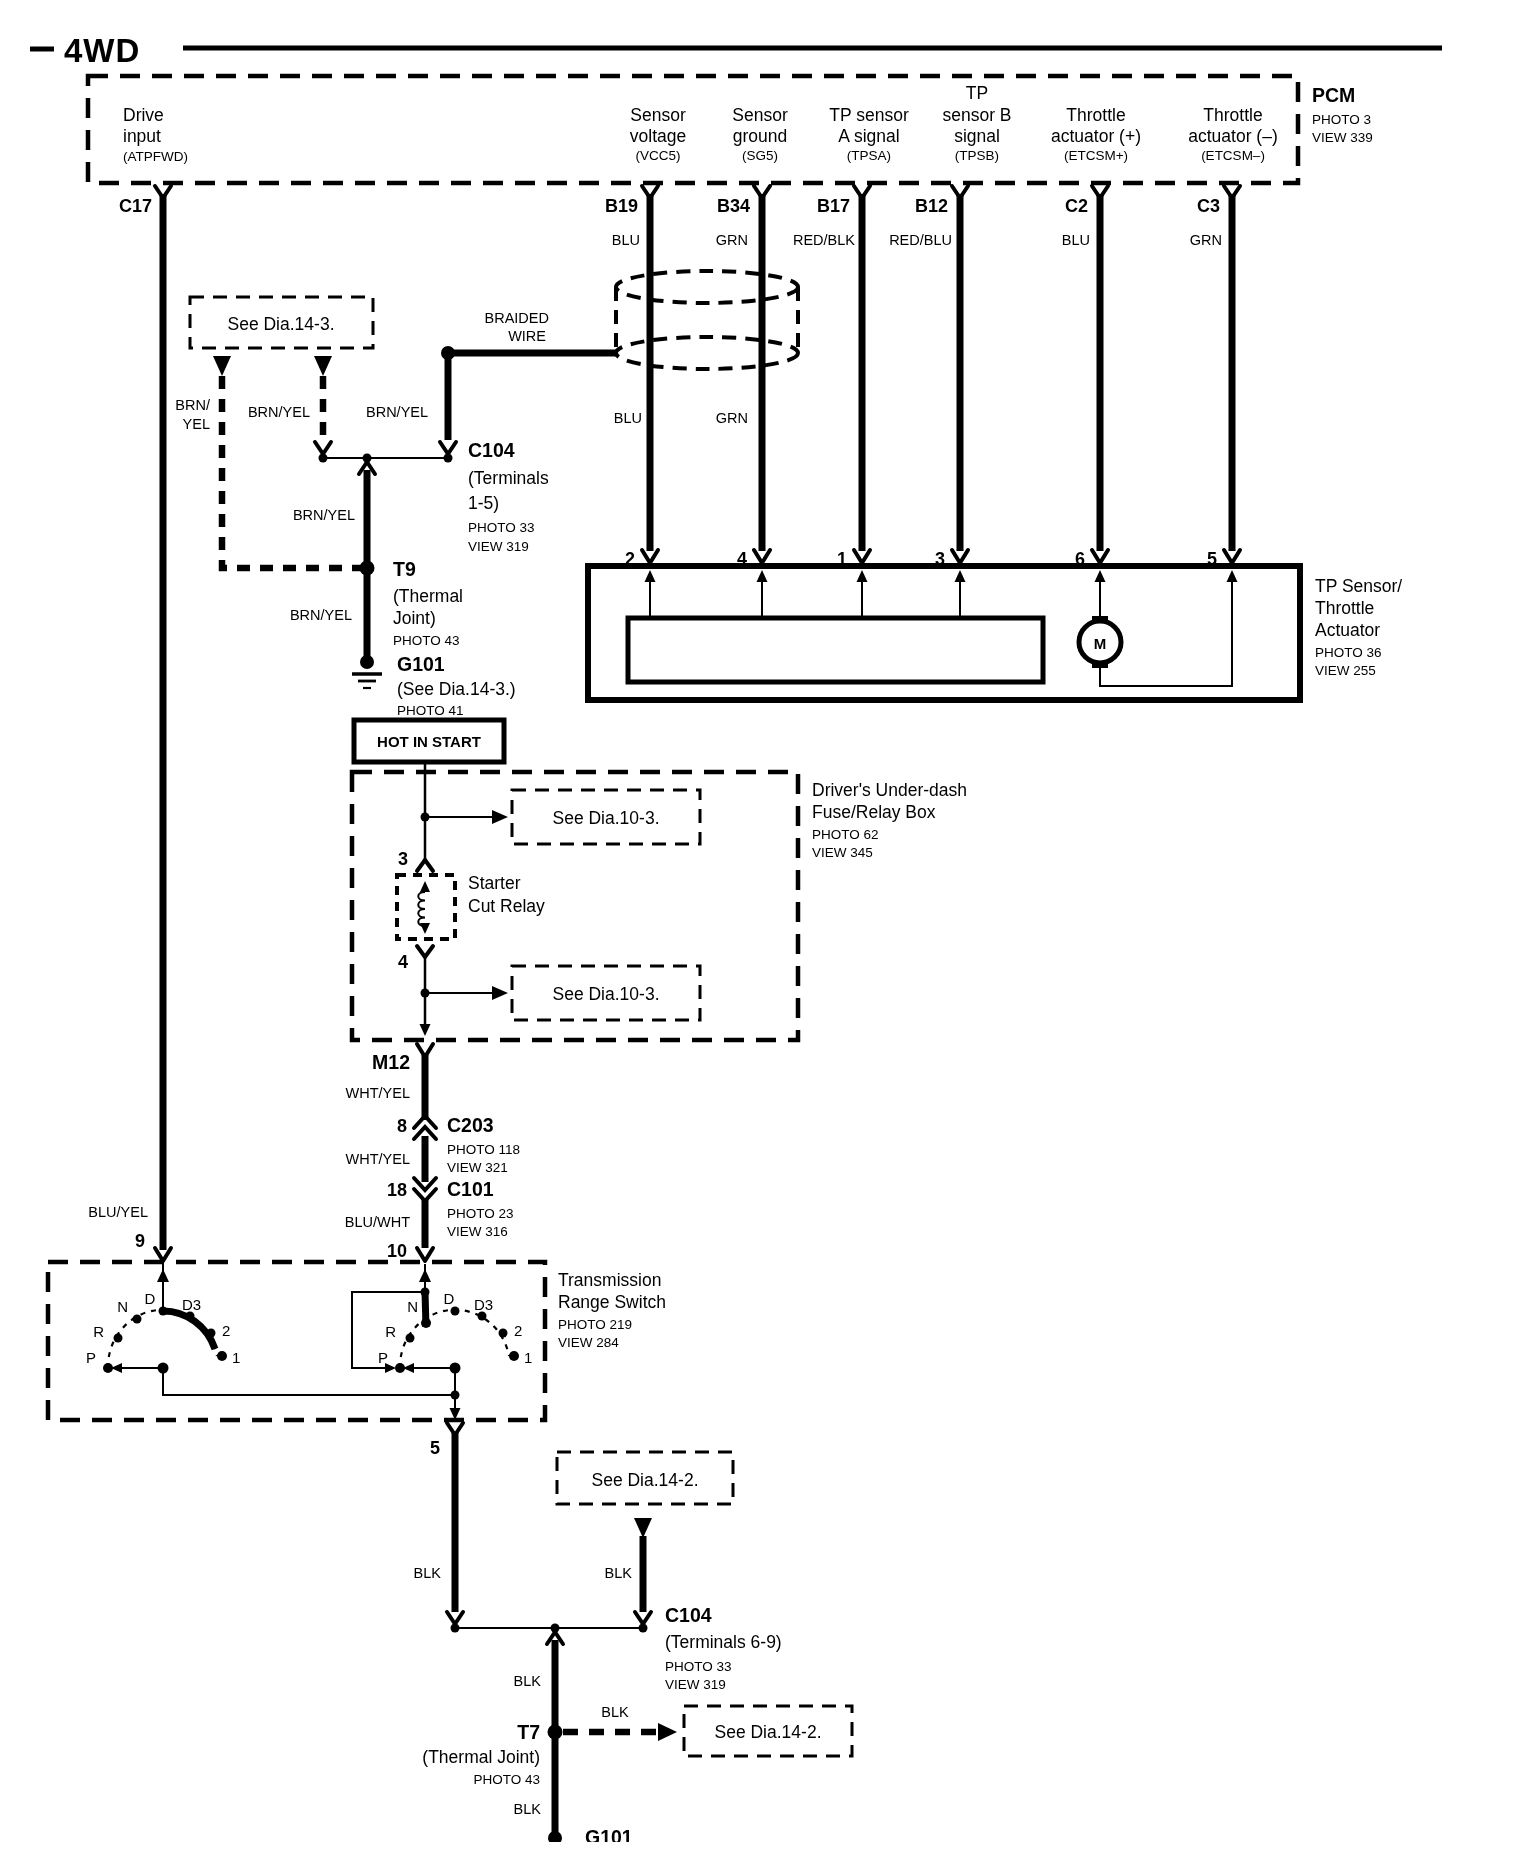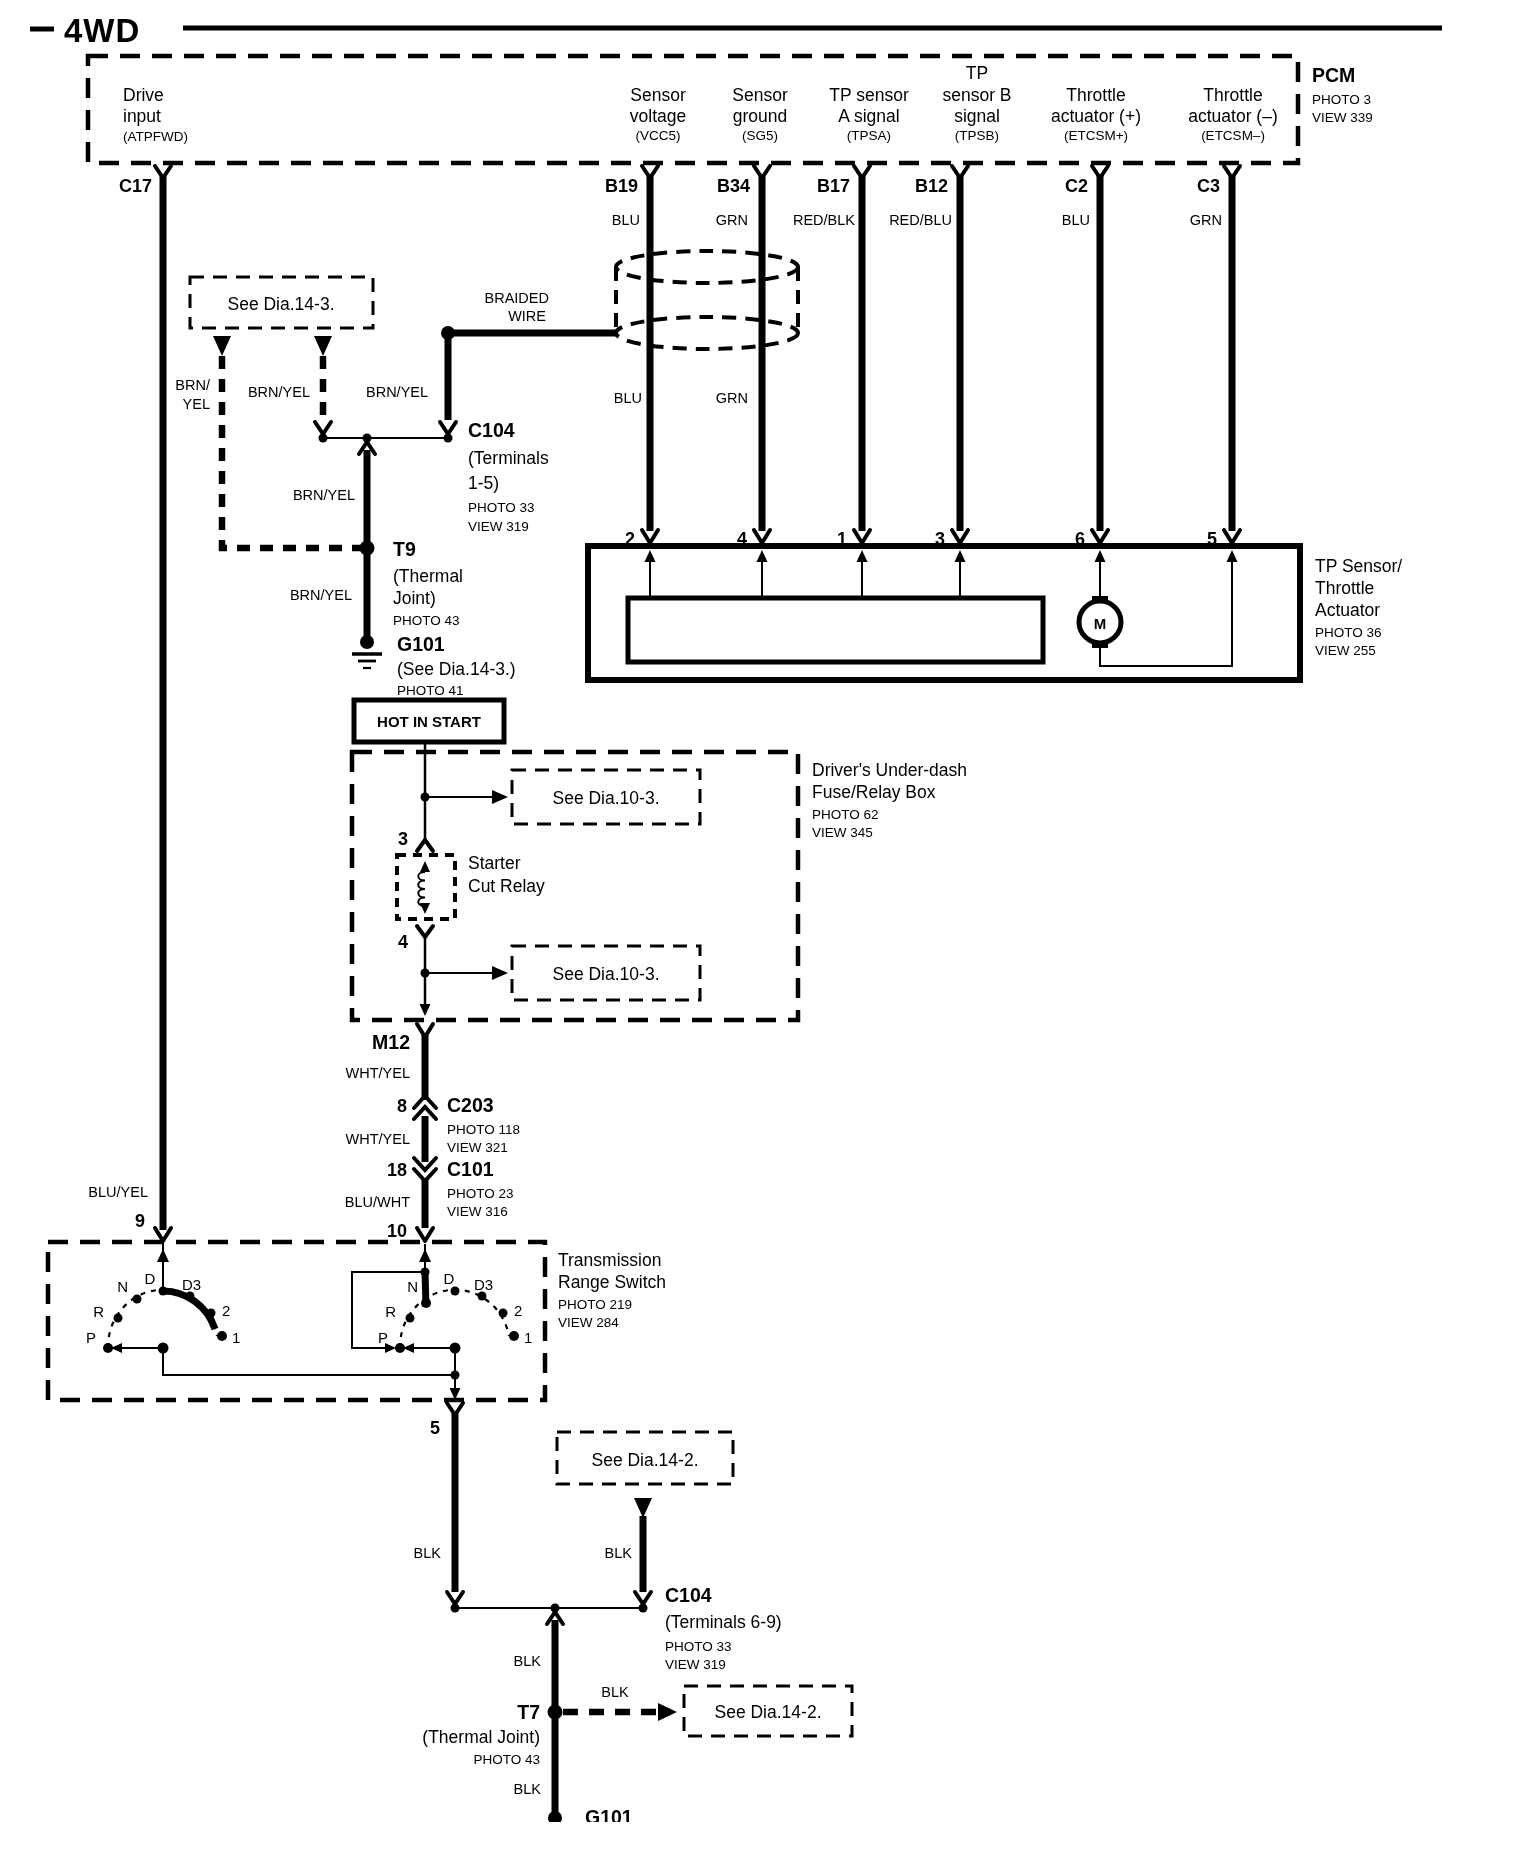--- a/index.html
+++ b/index.html
@@ -1,16 +1,16 @@
 <!DOCTYPE html>
 <html><head>
 <meta charset="utf-8">
 <style>
   html,body{margin:0;padding:0;background:#fff;}
-  #stage{position:relative;width:1536px;height:1822px;background:#fde047;}
+  #stage{position:relative;width:1536px;height:1822px;background:#fde047;margin-top:20px;}
   svg{display:block;}
   text{font-family:"Liberation Sans","DejaVu Sans",sans-serif;fill:#000;}
   .t17{font-size:17.5px;}
   .t15{font-size:15px;}
   .t14{font-size:14.5px;}
   .t13{font-size:13.5px;}
   .t19b{font-size:19.5px;font-weight:bold;}
   .t18b{font-size:18px;font-weight:bold;}
   .t32b{font-size:33px;font-weight:bold;letter-spacing:1px;}
   .mid{text-anchor:middle;}

